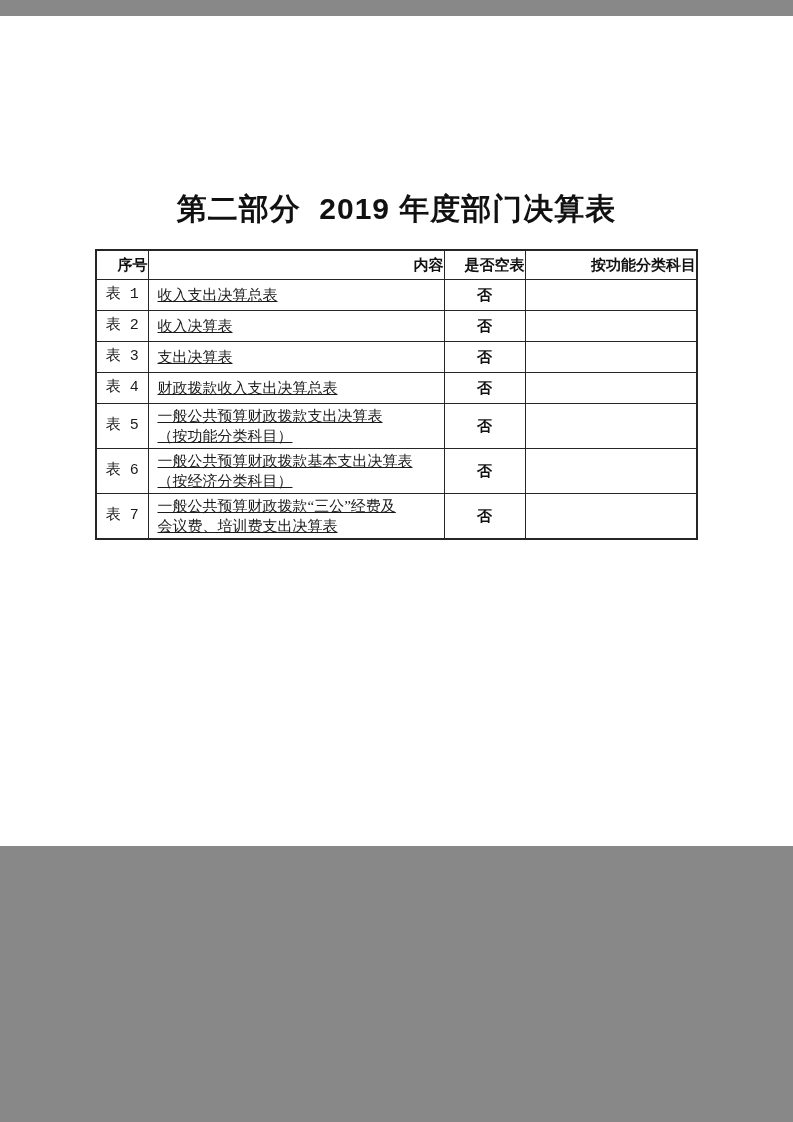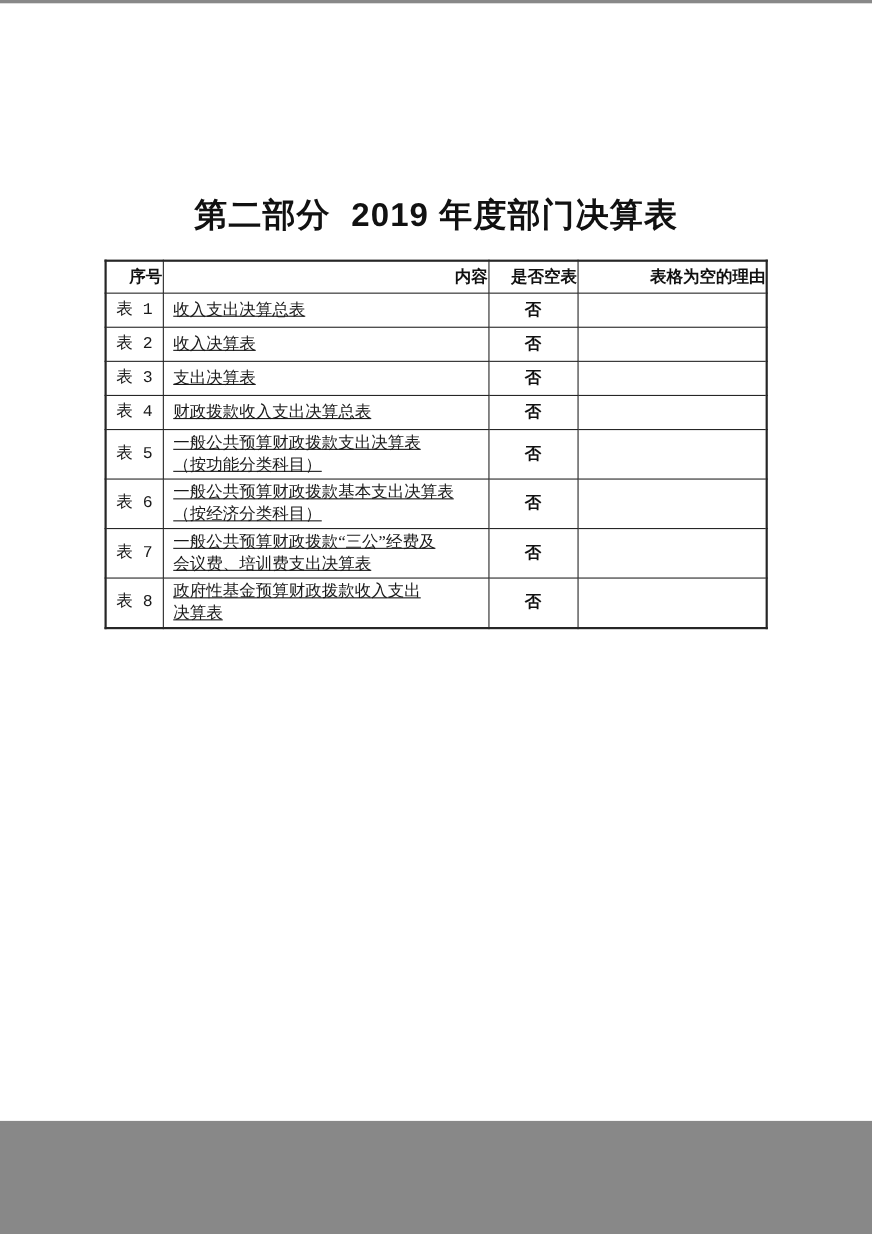--- a/index.html
+++ b/index.html
@@ -1,21 +1,21 @@
 <!DOCTYPE html>
 <html><head>
 <meta charset="utf-8">
 <style>
   * { margin: 0; padding: 0; box-sizing: border-box; }
   html, body { background: #888; }
   .page {
     position: relative;
     width: 793px;
-    height: 1016px;
-    margin: 3px auto;
+    height: 830px;
+    margin: 16px auto;
     background: #ffffff;
     font-family: "Liberation Serif", "DejaVu Serif", serif;
     color: #1a1a1a;
     overflow: hidden;
   }
   .doc-title {
     position: absolute;
     top: 174px;
     left: 0;
     width: 793px;
@@ -98,21 +98,21 @@
       <col class="c-no">
         <col class="c-cont">
         <col class="c-empty">
         <col class="c-reason">
     </colgroup>
     <thead>
       <tr>
         <th>序号</th>
         <th>内容</th>
         <th>是否空表</th>
-        <th>表格为空的理由</th>
+        <th>按功能分类科目</th>
       </tr>
     </thead>
     <tbody>
       <tr class="row-short">
         <td class="cell-no">表 1</td>
         <td class="cell-content">
           <span class="line">收入支出决算总表</span>
 
         </td>
         <td class="cell-empty">否</td>
@@ -165,27 +165,18 @@
       </tr>
       <tr class="row-tall">
         <td class="cell-no">表 7</td>
         <td class="cell-content">
           <span class="line">一般公共预算财政拨款“三公”经费及</span>
           <span class="line">会议费、培训费支出决算表</span>
         </td>
         <td class="cell-empty">否</td>
         <td class="cell-reason"></td>
       </tr>
-      <tr class="row-tall">
-        <td class="cell-no">表 8</td>
-        <td class="cell-content">
-          <span class="line">政府性基金预算财政拨款收入支出</span>
-          <span class="line">决算表</span>
-        </td>
-        <td class="cell-empty">否</td>
-        <td class="cell-reason"></td>
-      </tr>
     </tbody>
   </table>
 
   <div class="page-number">– 10 –</div>
 
 </div>
 
 </body></html>

